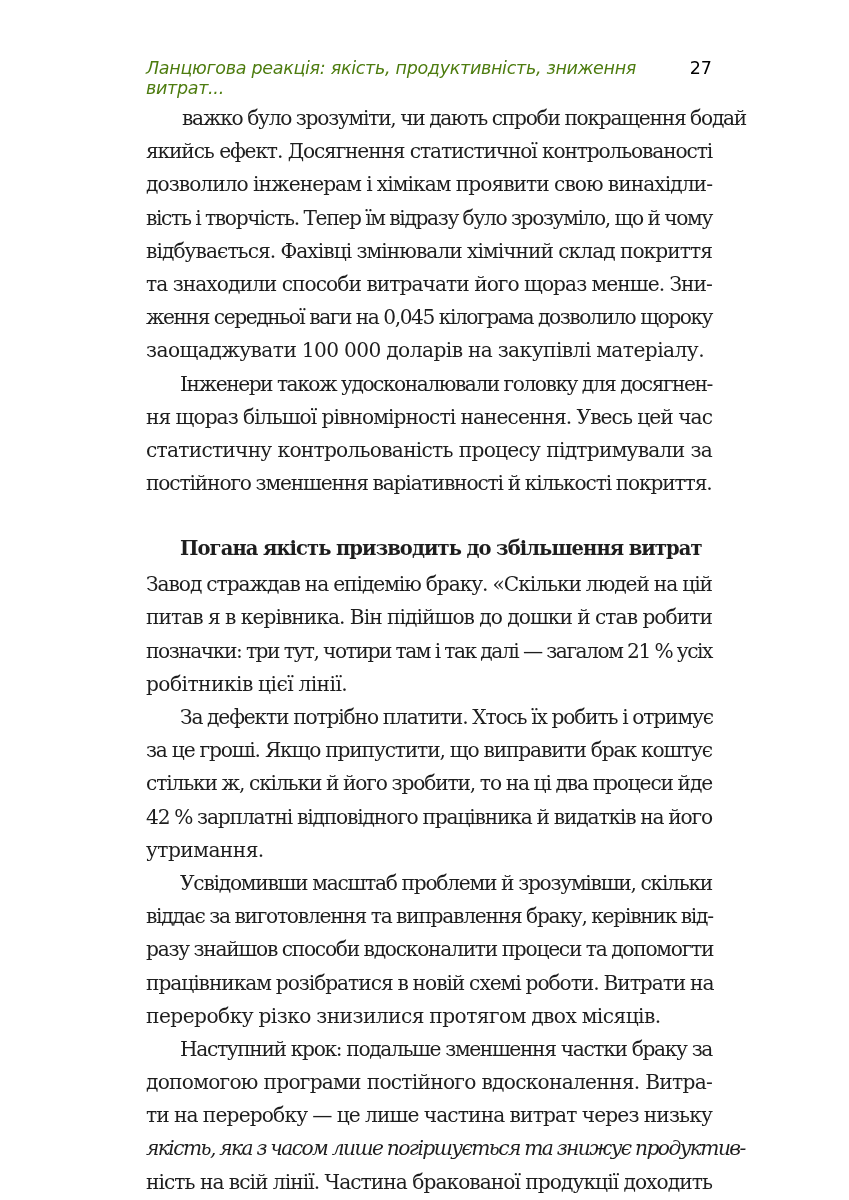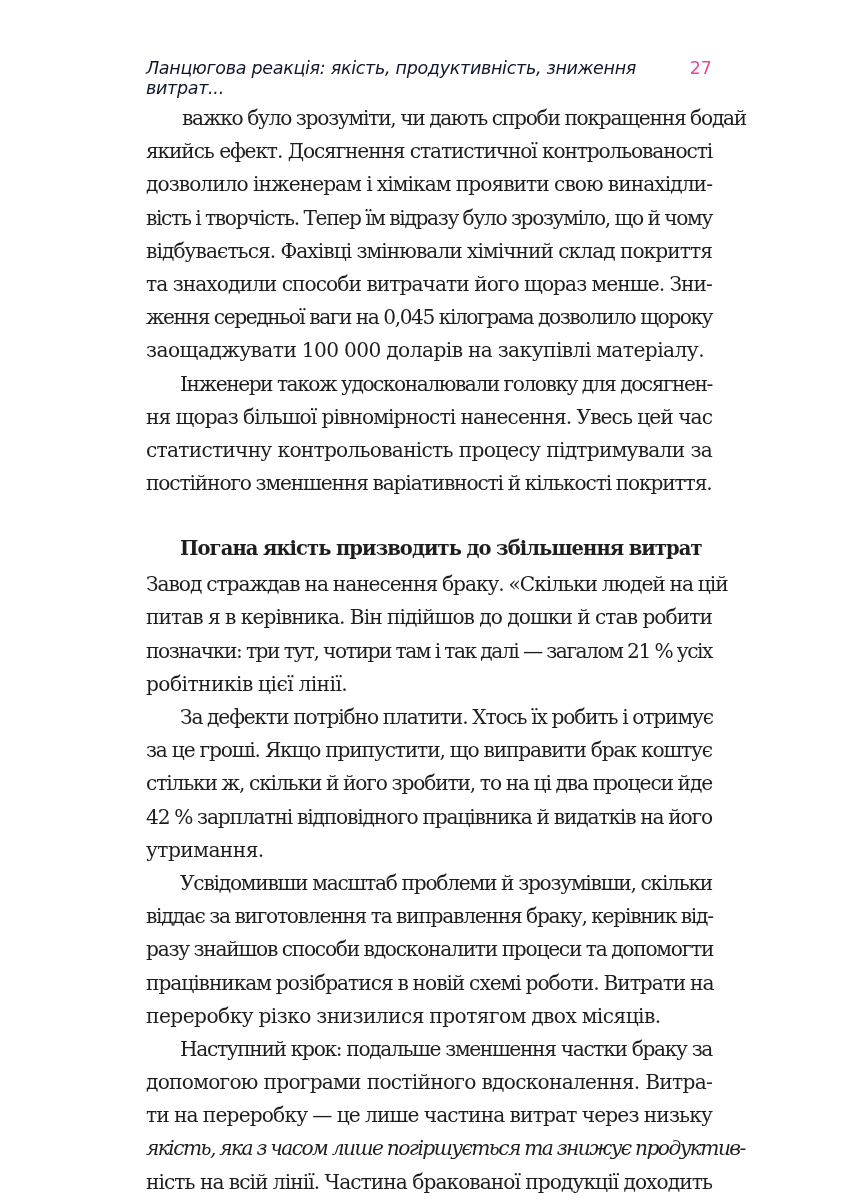--- a/index.html
+++ b/index.html
@@ -9,28 +9,28 @@
     position: relative;
     overflow: hidden;
     color: #1e1e1e;
   }
   .page { position: absolute; left: 0; top: 0; width: 849px; height: 1200px; }
   .running-head {
     position: absolute; left: 146px; top: 58px; width: 568px;
     font-family: "DejaVu Sans", sans-serif;
     font-style: italic;
     font-size: 17.5px;
-    color: #0f172a;
+    color: #4d7c0f;
     letter-spacing: -0.3px;
   }
   .page-number {
     position: absolute; right: 137px; top: 58px;
     font-family: "DejaVu Sans", sans-serif;
     font-size: 17.5px;
-    color: #ec4899;
+    color: #000000;
   }
   .body {
     position: absolute; left: 146px; top: 102px; width: 566px;
     font-family: "DejaVu Serif", serif;
     font-size: 20.2px;
     letter-spacing: -0.55px;
     word-spacing: -0.5px;
   }
   .line {
     display: block;
@@ -79,21 +79,21 @@
     <div class="para">
       <span class="line indent" style="letter-spacing: -1.45px;">Інженери також удосконалювали головку для досягнен-</span>
       <span class="line" style="letter-spacing: -0.95px;">ня щораз більшої рівномірності нанесення. Увесь цей час</span>
       <span class="line" style="letter-spacing: -0.75px;">статистичну контрольованість процесу підтримували за</span>
       <span class="line last" style="letter-spacing: -1.15px;">постійного зменшення варіативності й кількості покриття.</span>
     </div>
 
     <div class="heading">Погана якість призводить до збільшення витрат</div>
 
     <div class="para">
-      <span class="line" style="letter-spacing: -1.05px;">Завод страждав на нанесення браку. «Скільки людей на цій</span>
+      <span class="line" style="letter-spacing: -1.05px;">Завод страждав на епідемію браку. «Скільки людей на цій</span>
       <span class="line" style="letter-spacing: -0.95px;">питав я в керівника. Він підійшов до дошки й став робити</span>
       <span class="line" style="letter-spacing: -1.45px;">позначки: три тут, чотири там і так далі — загалом 21 % усіх</span>
       <span class="line last">робітників цієї лінії.</span>
     </div>
 
     <div class="para">
       <span class="line indent" style="letter-spacing: -1.15px;">За дефекти потрібно платити. Хтось їх робить і отримує</span>
       <span class="line" style="letter-spacing: -1.15px;">за це гроші. Якщо припустити, що виправити брак коштує</span>
       <span class="line" style="letter-spacing: -1.15px;">стільки ж, скільки й його зробити, то на ці два процеси йде</span>
       <span class="line" style="letter-spacing: -1.15px;">42 % зарплатні відповідного працівника й видатків на його</span>

